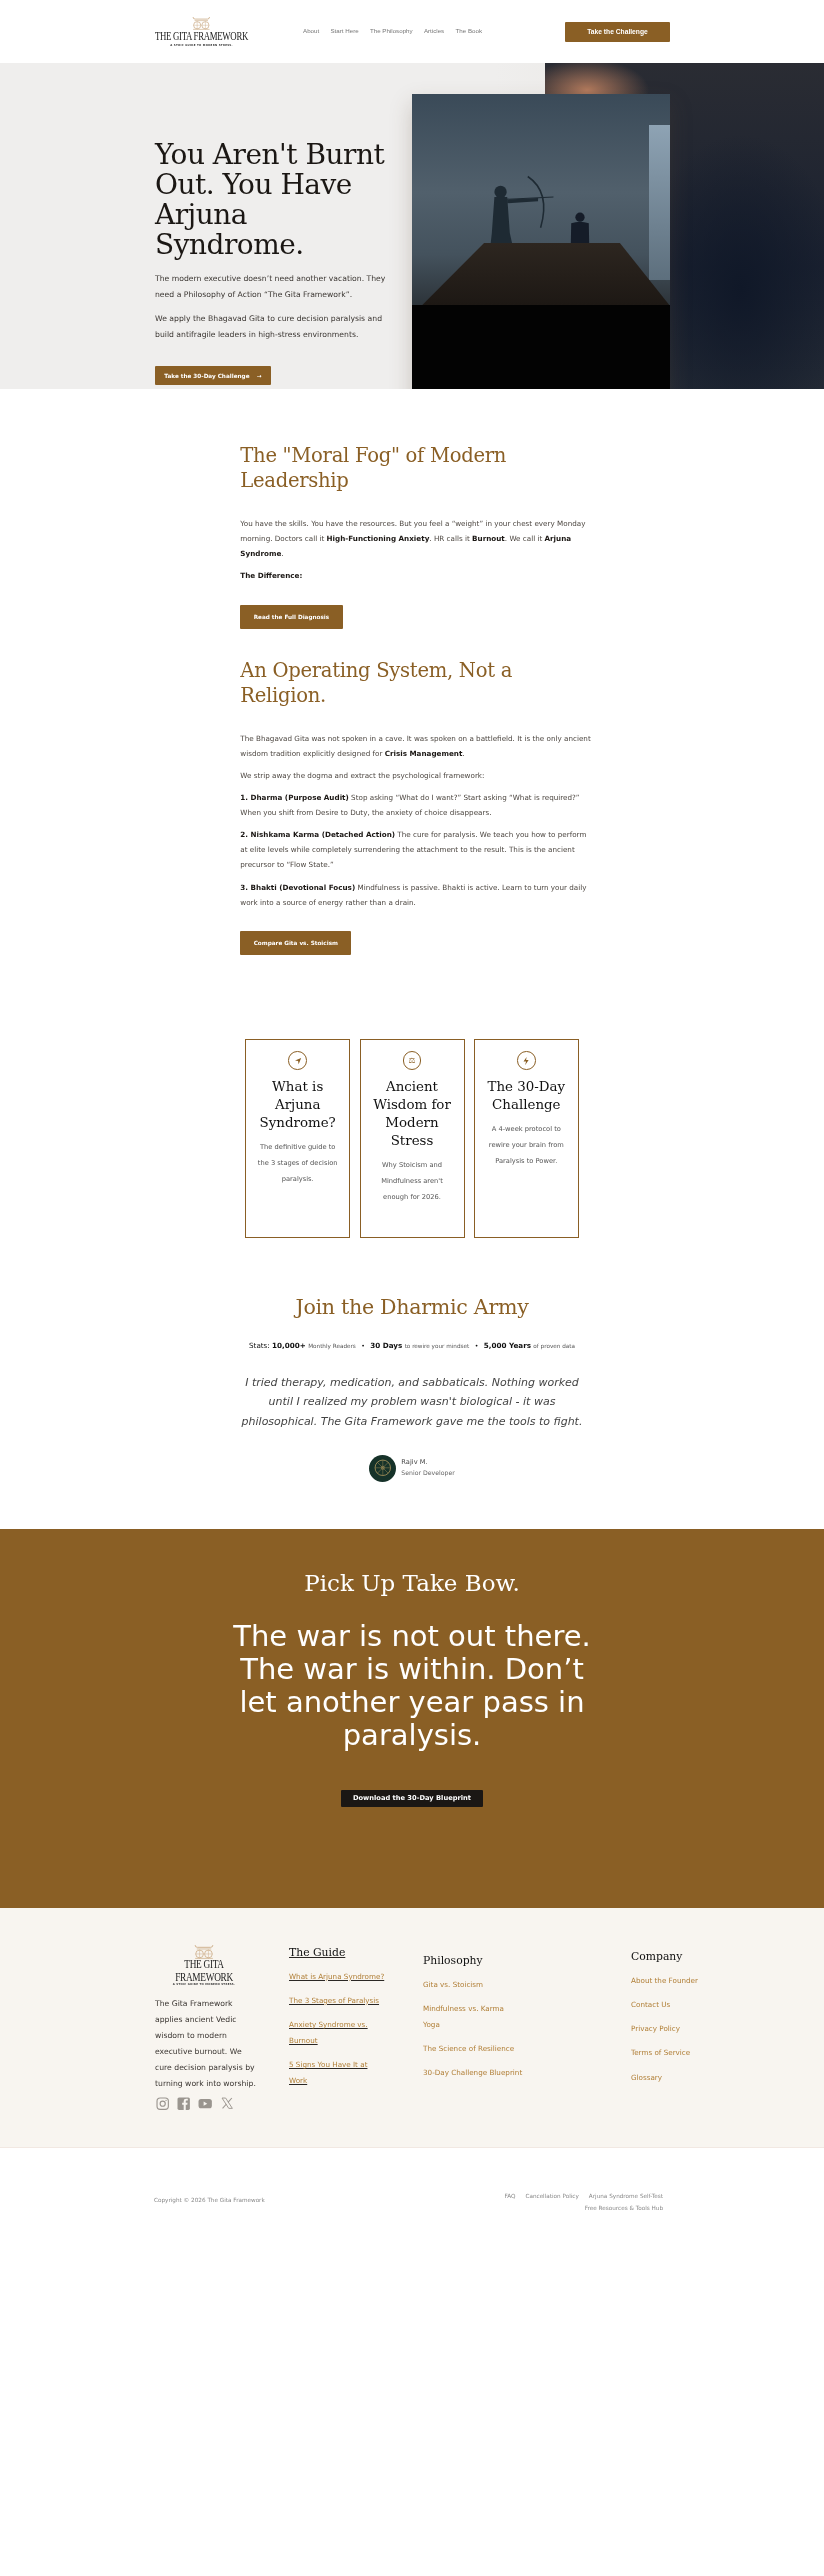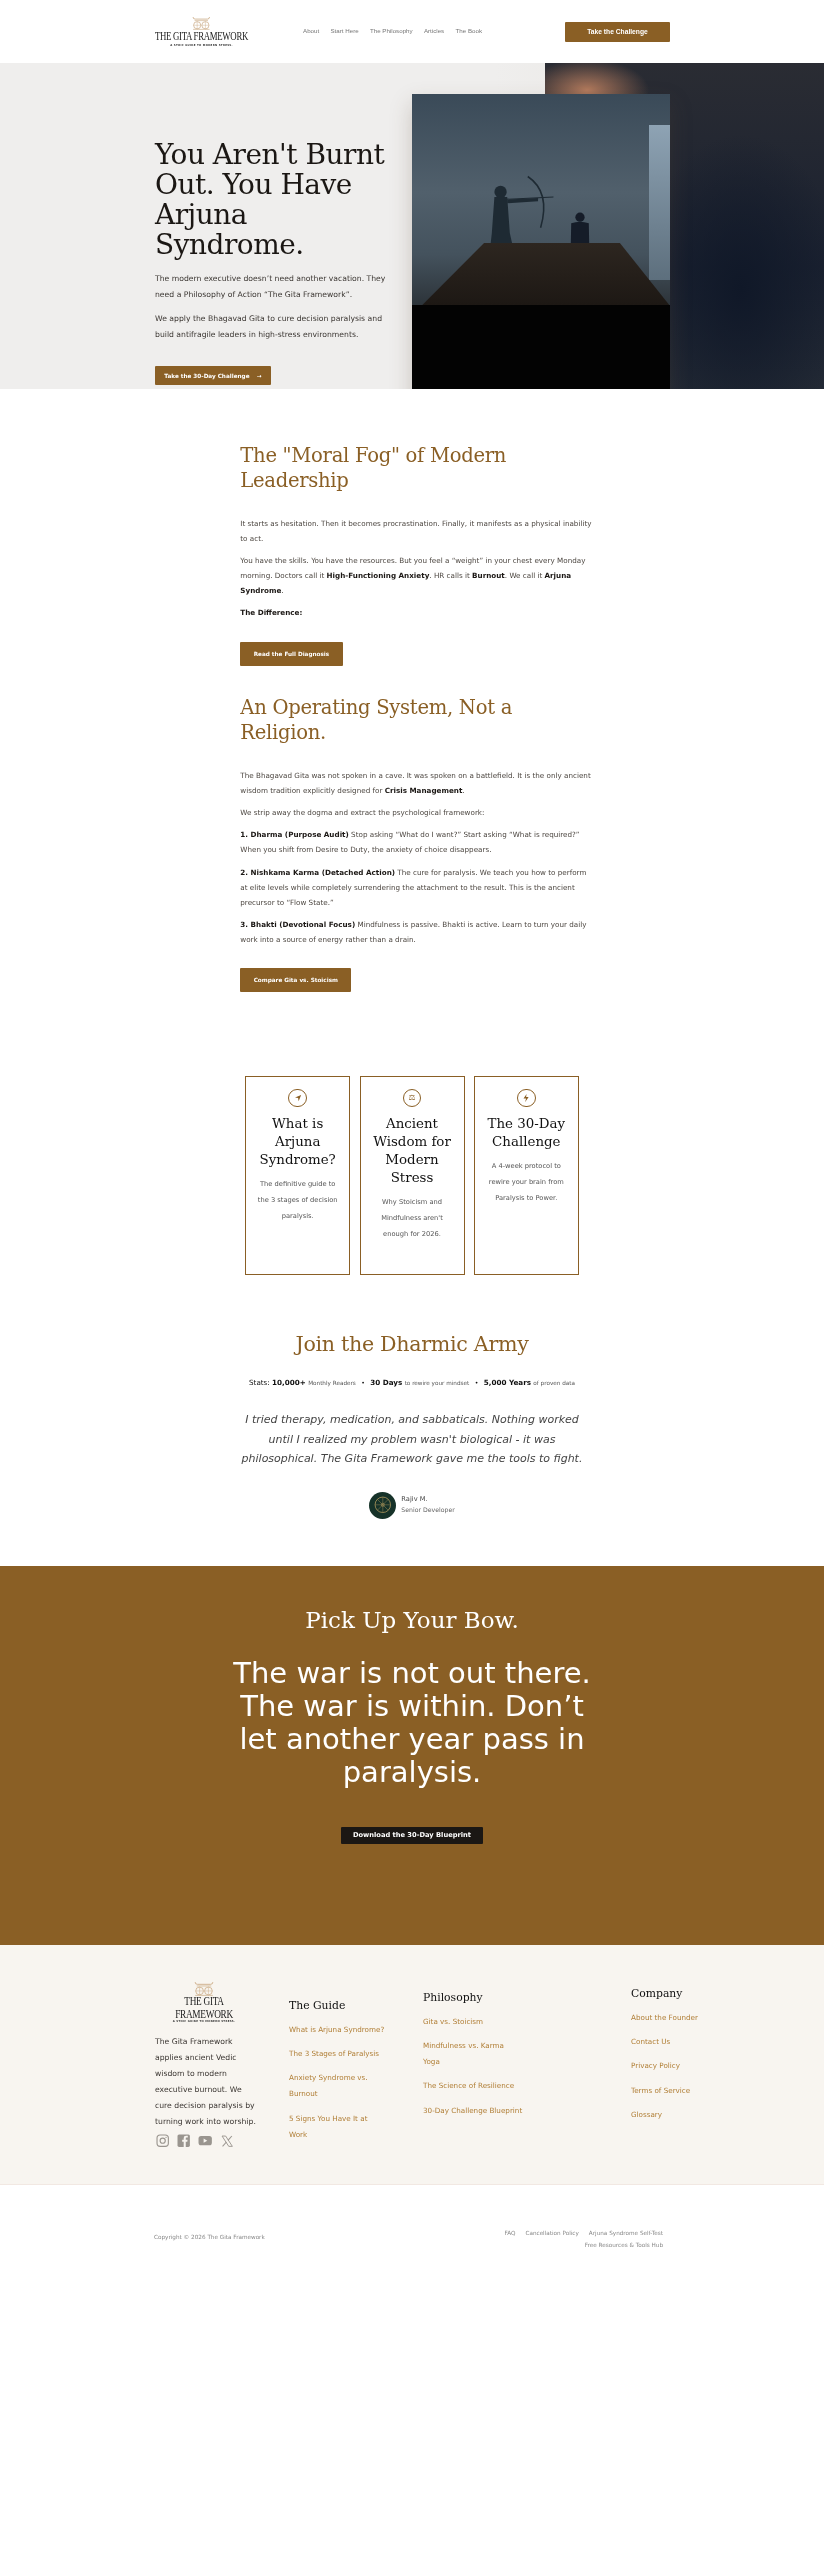--- a/index.html
+++ b/index.html
@@ -86,21 +86,21 @@
     .footer { background: #f8f5f0; height: 240px; position: relative; border-bottom: 0.5px solid #f2e8e2; }
     .f-col { position: absolute; top: 36px; }
     .f-brand { left: 155px; width: 103px; }
     .f-brand .logo-f { text-align: center; width: 98px; }
     .f-brand p { font-size: 7.7px; line-height: 16px; color: #3b3632; margin-top: 10.3px; }
     .socials { display: flex; gap: 7.2px; margin-top: 4.1px; }
     .socials span { width: 14.4px; height: 14.4px; color: #9a958f; display: flex; align-items: center; justify-content: center; }
     .f-col h4 { font-family: "DejaVu Serif", serif; font-weight: normal; font-size: 10.8px; color: #111; margin-bottom: 10.3px; }
     .f-col ul { list-style: none; }
     .f-col li { font-size: 7.2px; line-height: 16px; color: #b07e35; margin-bottom: 8.2px; max-width: 108px; }
-    .f-guide { left: 289px; top: 54px; }
+    .f-guide { left: 289px; top: 38px; text-decoration: underline; }
     .f-phil { left: 423px; top: 46px; }
     .f-comp { left: 587px; top: 42px; margin-left: 44px; }
 
     .bottom { height: 135px; position: relative; background: #fff; }
     .copyright { position: absolute; left: 154px; top: 49px; font-size: 5.7px; color: #888; }
     .bottom-links { position: absolute; right: 161px; top: 42px; text-align: right; font-size: 5.7px; color: #888; line-height: 12.4px; }
     .bottom-links a { margin-left: 8.2px; }
   </style>
 </head>
 <body>
@@ -161,21 +161,20 @@
       <a class="btn-outline">
         <span>What is Arjuna Syndrome?</span>
         <span>→</span>
       </a>
     </div>
   </div>
 </section>
 
 <section class="content sec1">
   <h2 class="sec-title">The "Moral Fog" of Modern Leadership</h2>
-  <p class="para">It starts as hesitation. Then it becomes procrastination. Finally, it manifests as a physical inability to act.</p>
   <p class="para">
     <span>You have the skills. You have the resources. But you feel a “weight” in your chest every Monday morning. Doctors call it </span><b>High-Functioning Anxiety</b><span>. HR calls it </span><b>Burnout</b><span>. We call it </span><b>Arjuna Syndrome</b><span>.</span>
   </p>
   <p class="para"><b>The Difference:</b></p>
   <a class="btn-solid">Read the Full Diagnosis</a>
 </section>
 
 <section class="content sec2">
   <h2 class="sec-title">An Operating System, Not a Religion.</h2>
   <p class="para"><span>The Bhagavad Gita was not spoken in a cave. It was spoken on a battlefield. It is the only ancient wisdom tradition explicitly designed for </span><b>Crisis Management</b><span>.</span></p>
@@ -237,21 +236,21 @@
       </svg>
     </div>
     <div class="author-meta">
       <div>Rajiv M.</div>
       <div class="role">Senior Developer</div>
     </div>
   </div>
 </section>
 
 <section class="cta-band">
-  <h2>Pick Up Your Bow.</h2>
+  <h2>Pick Up Take Bow.</h2>
   <p class="big">The war is not out there. The war is within. Don’t let another year pass in paralysis.</p>
   <a class="btn-dark">Download the 30-Day Blueprint</a>
 </section>
 
 <footer class="footer">
   <div class="f-col f-brand">
     <a class="logo-f" style="display:block">
       <svg width="26" height="15.5" viewBox="0 0 40 28">
         <path d="M4 2 Q4 6 8 6 L32 6 Q36 6 36 2" fill="none" stroke="#c9a77f" stroke-width="1.5"></path>
         <line x1="7" y1="9" x2="33" y2="9" stroke="#c9a77f" stroke-width="1.2"></line>

